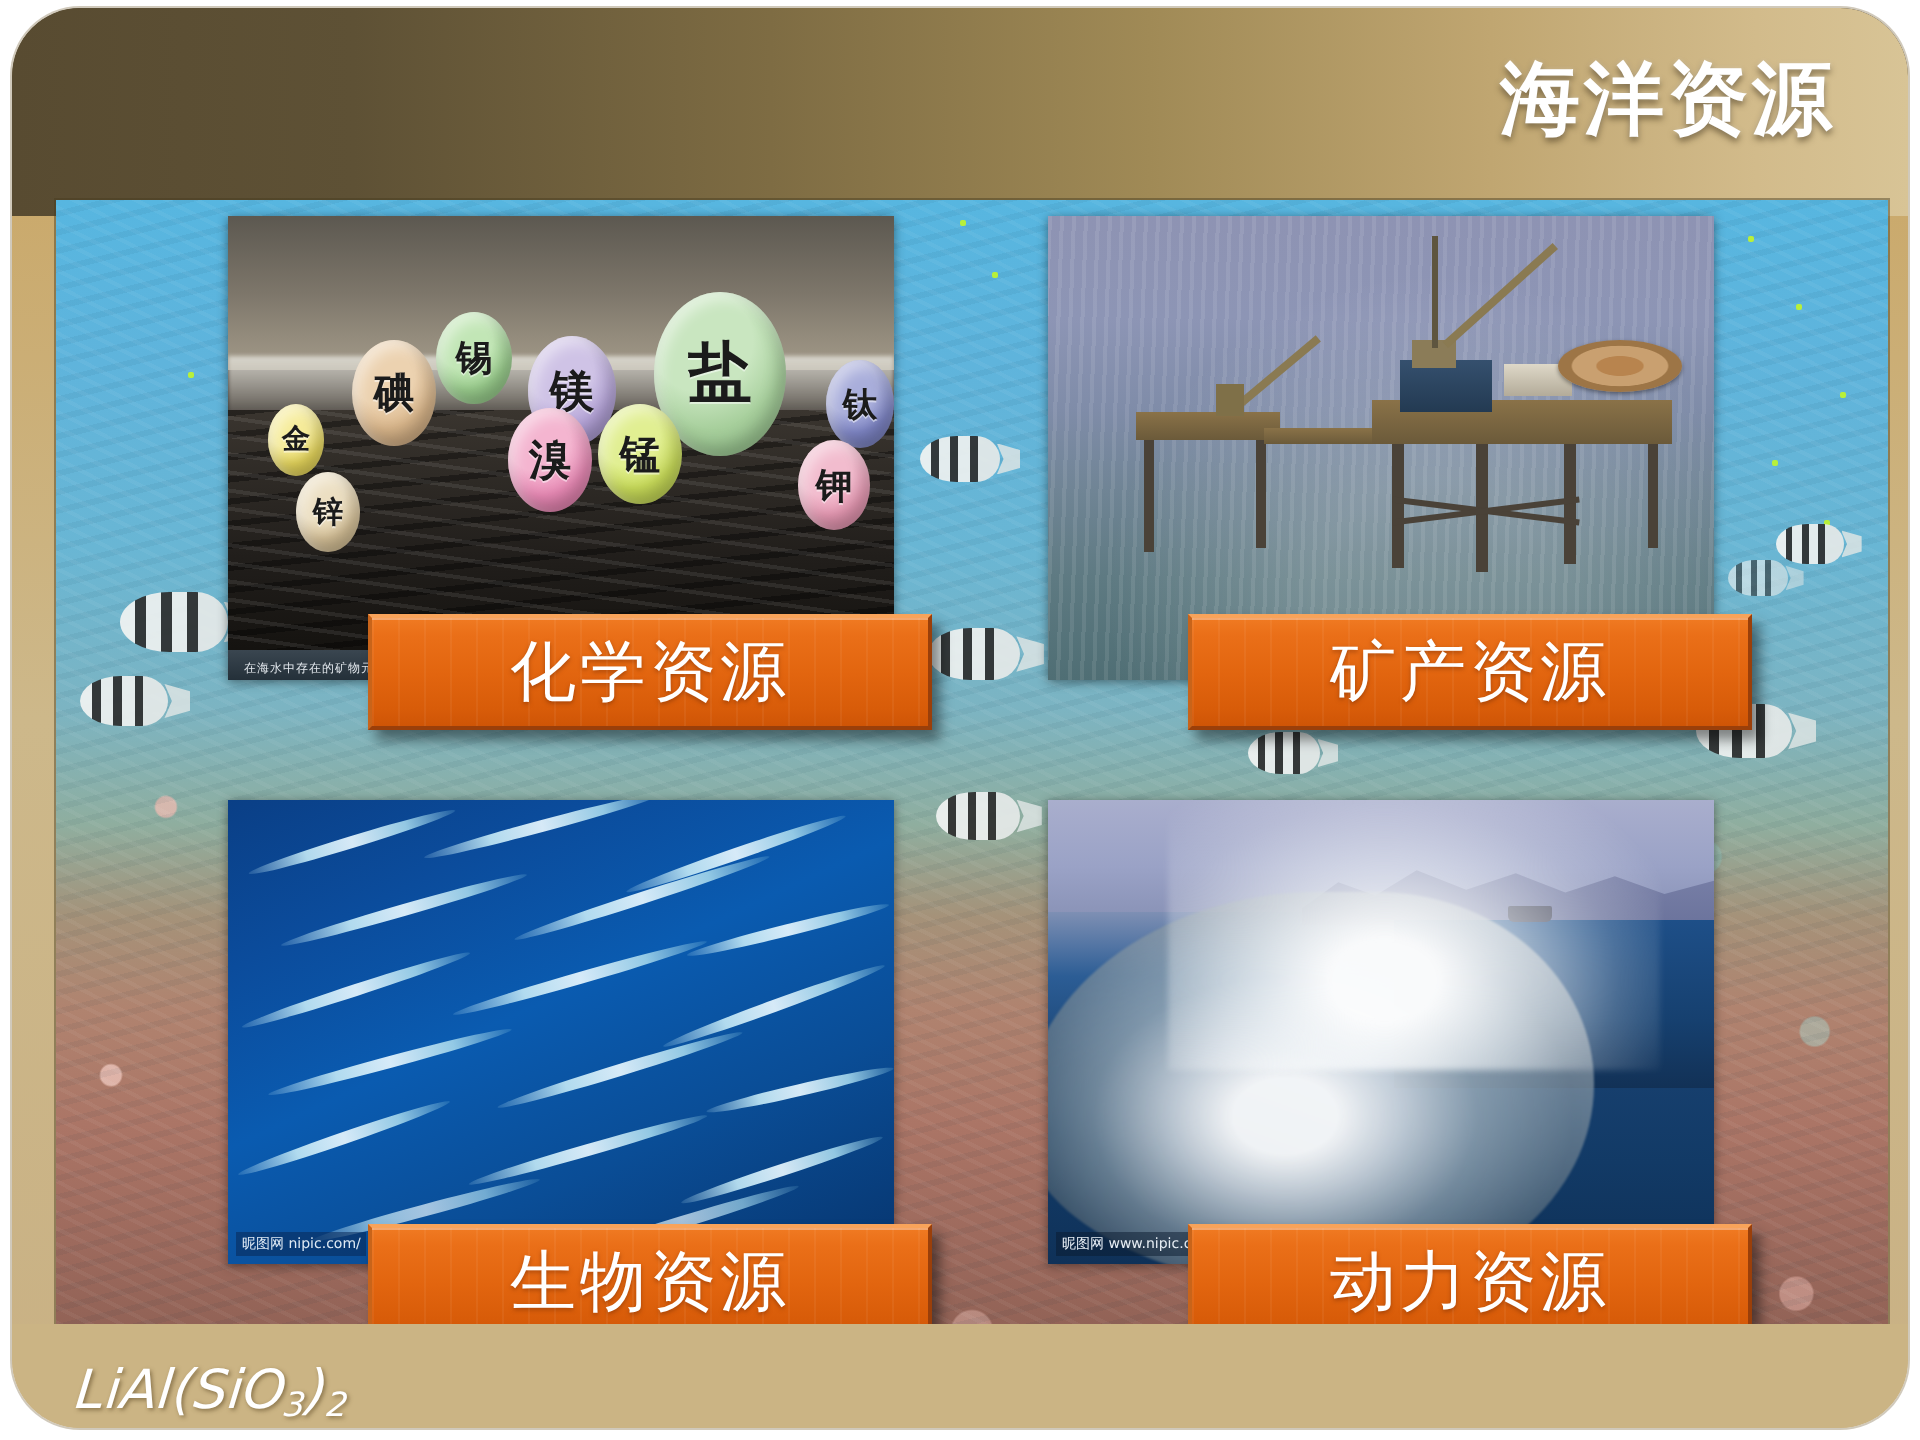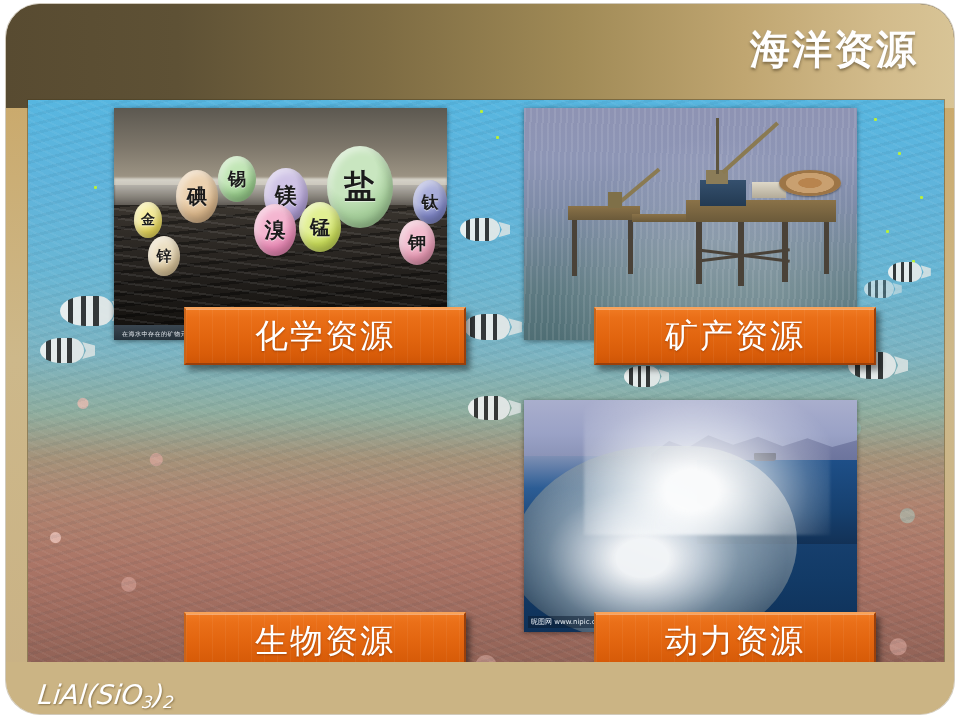--- a/index.html
+++ b/index.html
@@ -411,20 +411,40 @@
 
         <div class="mast" style="left:192px;top:10px;width:3px;height:56px;"></div>
         <div class="rig-boom" style="left:200px;top:62px;width:74px;height:4px;transform:rotate(-42deg);"></div>
         <div class="rig-boom" style="left:92px;top:96px;width:58px;height:4px;transform:rotate(-40deg);"></div>
         <div class="rig-box" style="left:84px;top:84px;width:14px;height:16px;background:#7f7048;"></div>
 
         <div class="helipad"></div>
         <div class="boat"></div>
       </div>
 
+      <div class="tile" id="tile-bio">
+        <div class="barracuda" style="left:8px;top:18px;width:108px;transform:rotate(-17deg);"></div>
+        <div class="barracuda" style="left:96px;top:10px;width:122px;transform:rotate(-15deg);"></div>
+        <div class="barracuda" style="left:196px;top:24px;width:116px;transform:rotate(-19deg);"></div>
+        <div class="barracuda" style="left:24px;top:52px;width:128px;transform:rotate(-16deg);"></div>
+        <div class="barracuda" style="left:140px;top:46px;width:134px;transform:rotate(-18deg);"></div>
+        <div class="barracuda" style="left:228px;top:62px;width:104px;transform:rotate(-14deg);"></div>
+        <div class="barracuda" style="left:4px;top:92px;width:120px;transform:rotate(-18deg);"></div>
+        <div class="barracuda" style="left:110px;top:86px;width:132px;transform:rotate(-16deg);"></div>
+        <div class="barracuda" style="left:214px;top:100px;width:118px;transform:rotate(-20deg);"></div>
+        <div class="barracuda" style="left:18px;top:128px;width:126px;transform:rotate(-15deg);"></div>
+        <div class="barracuda" style="left:132px;top:132px;width:128px;transform:rotate(-17deg);"></div>
+        <div class="barracuda" style="left:238px;top:142px;width:96px;transform:rotate(-13deg);"></div>
+        <div class="barracuda" style="left:2px;top:166px;width:112px;transform:rotate(-19deg);"></div>
+        <div class="barracuda" style="left:118px;top:172px;width:124px;transform:rotate(-16deg);"></div>
+        <div class="barracuda" style="left:224px;top:182px;width:106px;transform:rotate(-18deg);"></div>
+        <div class="barracuda" style="left:40px;top:202px;width:118px;transform:rotate(-15deg);opacity:.7;"></div>
+        <div class="barracuda" style="left:166px;top:208px;width:122px;transform:rotate(-17deg);opacity:.7;"></div>
+        <div class="wm">昵图网 nipic.com/</div>
+      </div>
 
       <div class="tile" id="tile-pow">
         <div class="sky2"></div>
         <div class="hills"></div>
         <div class="ocean"></div>
         <div class="ship"></div>
         <div class="wave-body"></div>
         <div class="spray"></div>
         <div class="wm2">昵图网 www.nipic.com</div>
       </div>

